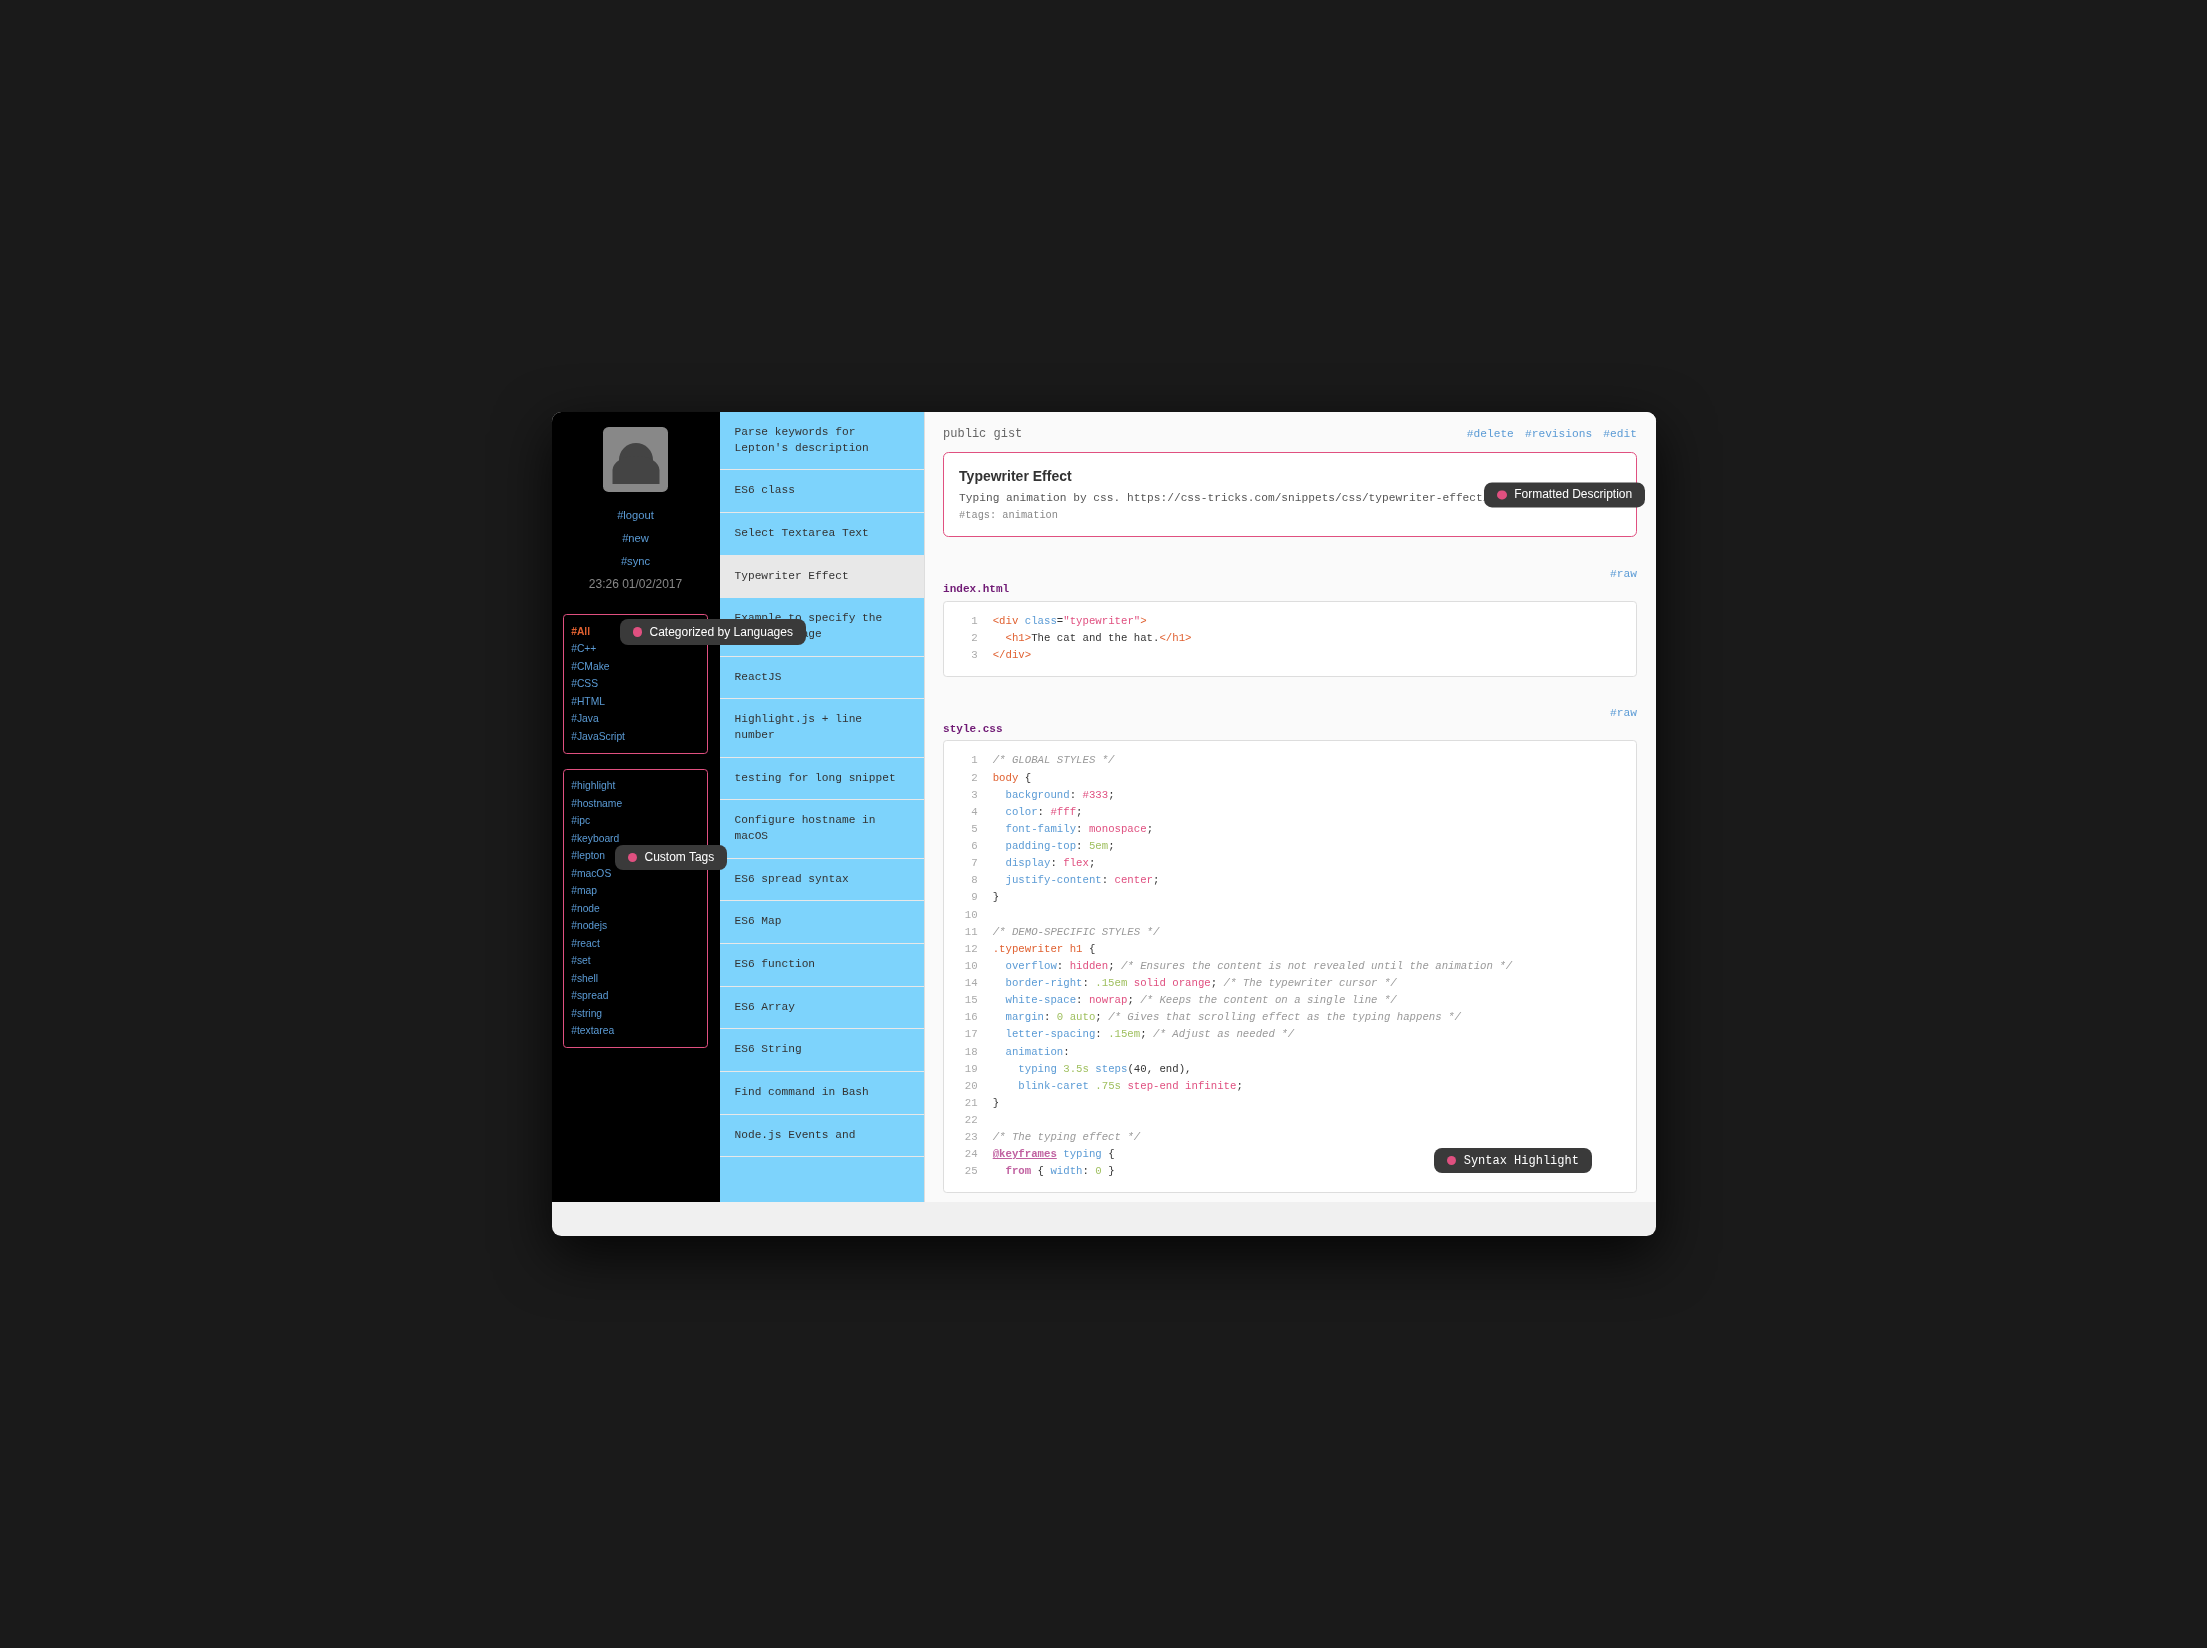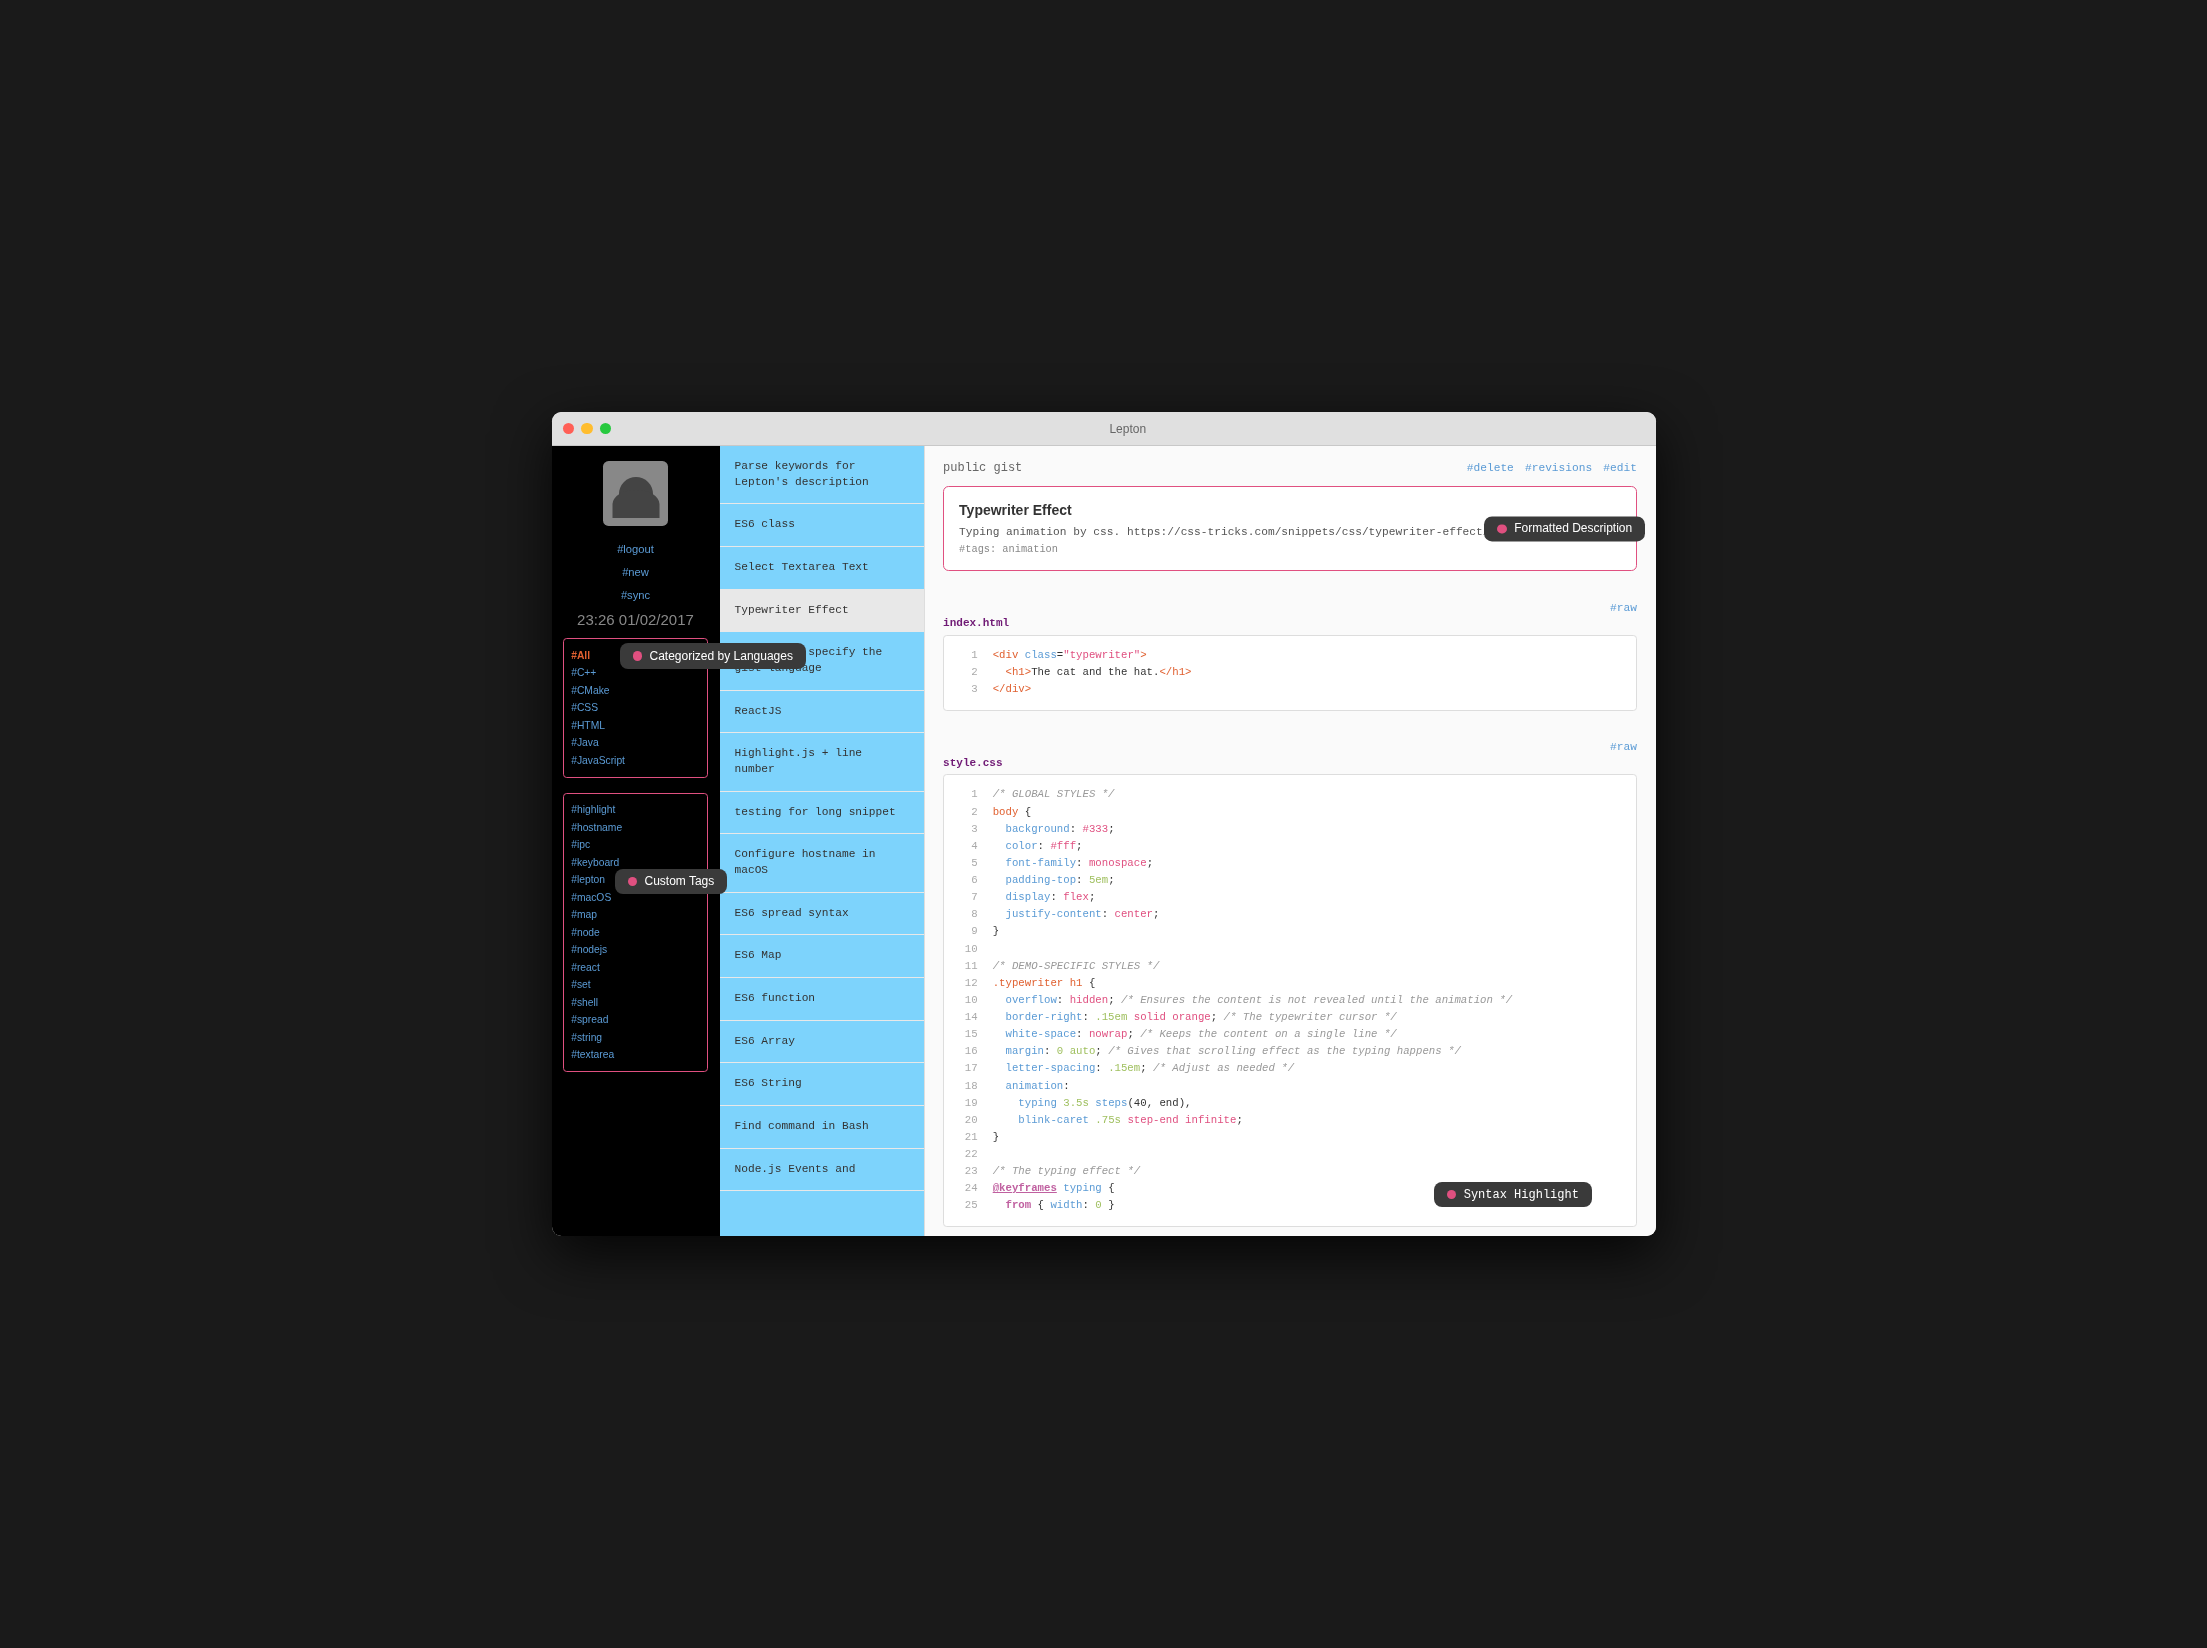--- a/index.html
+++ b/index.html
@@ -92,23 +92,23 @@
     }
     .sidebar-link {
       color: #5b9bd5;
       font-size: 11.2px;
       text-align: center;
       cursor: pointer;
       padding: 1.9px 0;
     }
     .sidebar-meta {
       color: #888;
-      font-size: 15px;
+      font-size: 12px;
       text-align: center;
-      margin-bottom: 3px;
+      margin-bottom: 16px;
     }
     .sidebar-section {
       border: 1.4px solid #e05080;
       border-radius: 3.7px;
       padding: 7.5px;
       margin-bottom: 7.5px;
     }
     .sidebar-tag {
       color: #5b9bd5;
       font-size: 10.3px;
@@ -279,28 +279,20 @@
     .c-class { color: #e06030; }
     .c-keyword { color: #c060a0; font-weight: bold; }
     .c-at { color: #c060a0; font-weight: bold; text-decoration: underline; }
     .c-fn { color: #5b9bd5; }
   </style>
 </head>
 <body>
 
 <div class="window">
 
-  <div class="titlebar">
-    <div class="traffic-lights">
-      <div class="traffic-light tl-close"></div>
-      <div class="traffic-light tl-min"></div>
-      <div class="traffic-light tl-max"></div>
-    </div>
-    <div class="title-text">Lepton</div>
-  </div>
 
   <div class="app-body">
 
     <div class="sidebar">
       <div class="avatar">
         <div class="avatar-circle"></div>
       </div>
       <div class="sidebar-link">#logout</div>
       <div class="sidebar-link">#new</div>
       <div class="sidebar-link">#sync</div>

